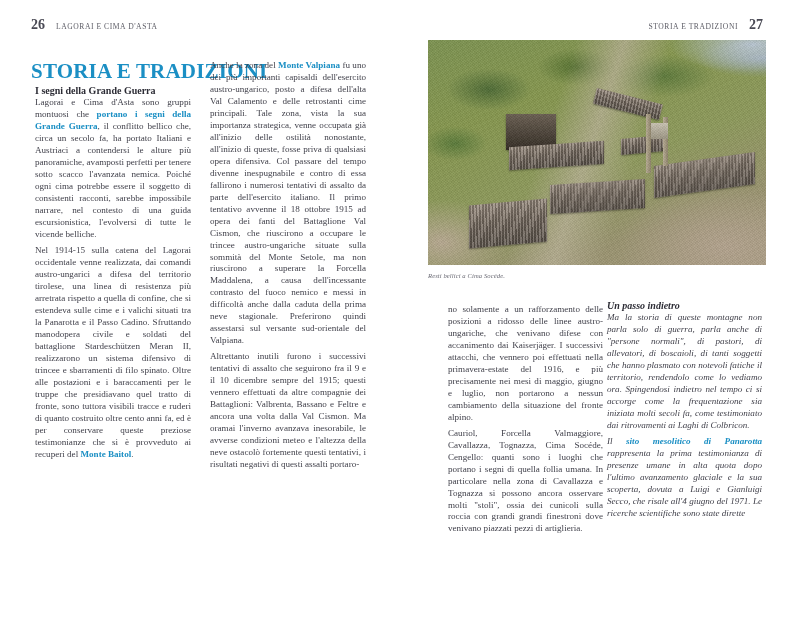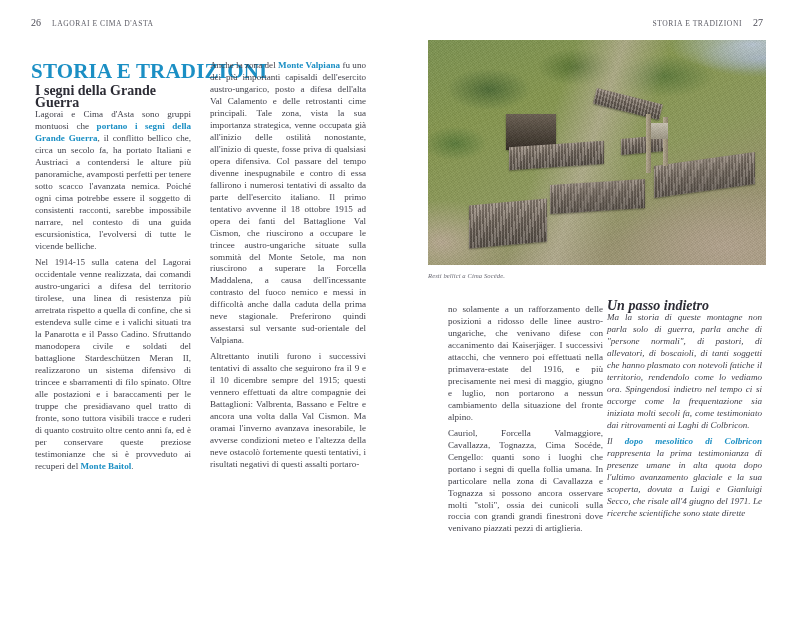--- a/index.html
+++ b/index.html
@@ -28,22 +28,22 @@
     top: 17px;
     font-family: "Liberation Serif", "DejaVu Serif", serif;
     font-size: 7.6px;
     letter-spacing: 0.55px;
     color: #5d5d66;
     white-space: nowrap;
   }
   .runhead-left  { left: 31px; }
   .runhead-right { right: 31px; text-align: left; }
   .folio {
-    font-size: 10px;
-    font-weight: normal;
+    font-size: 14px;
+    font-weight: bold;
     letter-spacing: 0;
     color: #4a4a55;
   }
   .runhead-left .folio  { margin-right: 11px; }
   .runhead-right .folio { margin-left: 11px; }
 
   
   .section-title {
     position: absolute;
     left: 31px;
@@ -66,21 +66,21 @@
     color: #3f3f49;
     hyphens: manual;
   }
   #col1 { left: 31px;  top: 81px; }
   #col2 { left: 206px; top: 56px; }
   #col3 { left: 444px; top: 300px; width: 163px; }
   #col4 { left: 603px; top: 296px; width: 163px; font-style: italic; }
 
   .subhead {
     font-weight: bold;
-    font-size: 14px;
+    font-size: 10px;
     color: #2c2c35;
     display: block;
     margin-bottom: 0.5px;
     text-align: left;
   }
   .hl {
     color: #1b8fc4;
     font-weight: bold;
   }
   p.para {
@@ -215,17 +215,17 @@
   <div class="col" id="col3">
     <p class="para">no solamente a un rafforzamento delle posizioni a ridosso delle linee austro-ungariche, che venivano difese con accanimento dai Kaiserjäger. I successivi attacchi, che vennero poi effettuati nella primavera-estate del 1916, e più precisamente nei mesi di maggio, giugno e luglio, non portarono a nessun cambiamento della situazione del fronte alpino.</p>
     <p class="para">Cauriol, Forcella Valmaggiore, Cavallazza, Tognazza, Cima Socéde, Cengello: quanti sono i luoghi che portano i segni di quella follia umana. In particolare nella zona di Cavallazza e Tognazza si possono ancora osservare molti "stoli", ossia dei cunicoli sulla roccia con grandi grandi finestroni dove venivano piazzati pezzi di artiglieria.</p>
   </div>
 
   <div class="col" id="col4">
     <p class="para">
       <span class="subhead">Un passo indietro</span><span>Ma la storia di queste montagne non parla solo di guerra, parla anche di "persone normali", di pastori, di allevatori, di boscaioli, di tanti soggetti che hanno plasmato con notevoli fatiche il territorio, rendendolo come lo vediamo ora. Spingendosi indietro nel tempo ci si accorge come la frequentazione sia iniziata molti secoli fa, come testimoniato dai ritrovamenti ai Laghi di Colbricon.</span>
     </p>
     <p class="para">
-      <span>Il </span><span class="hl">dopo mesolitico di Colbricon</span><span> rappresenta la prima testimonianza di presenze umane in alta quota dopo l'ultimo avanzamento glaciale e la sua scoperta, dovuta a Luigi e Gianluigi Secco, che risale all'4 giugno del 1971. Le ricerche scientifiche sono state dirette</span>
+      <span>Il </span><span class="hl">sito mesolitico di Panarotta</span><span> rappresenta la prima testimonianza di presenze umane in alta quota dopo l'ultimo avanzamento glaciale e la sua scoperta, dovuta a Luigi e Gianluigi Secco, che risale all'4 giugno del 1971. Le ricerche scientifiche sono state dirette</span>
     </p>
   </div>
 
 </div>
 
 </body></html>

